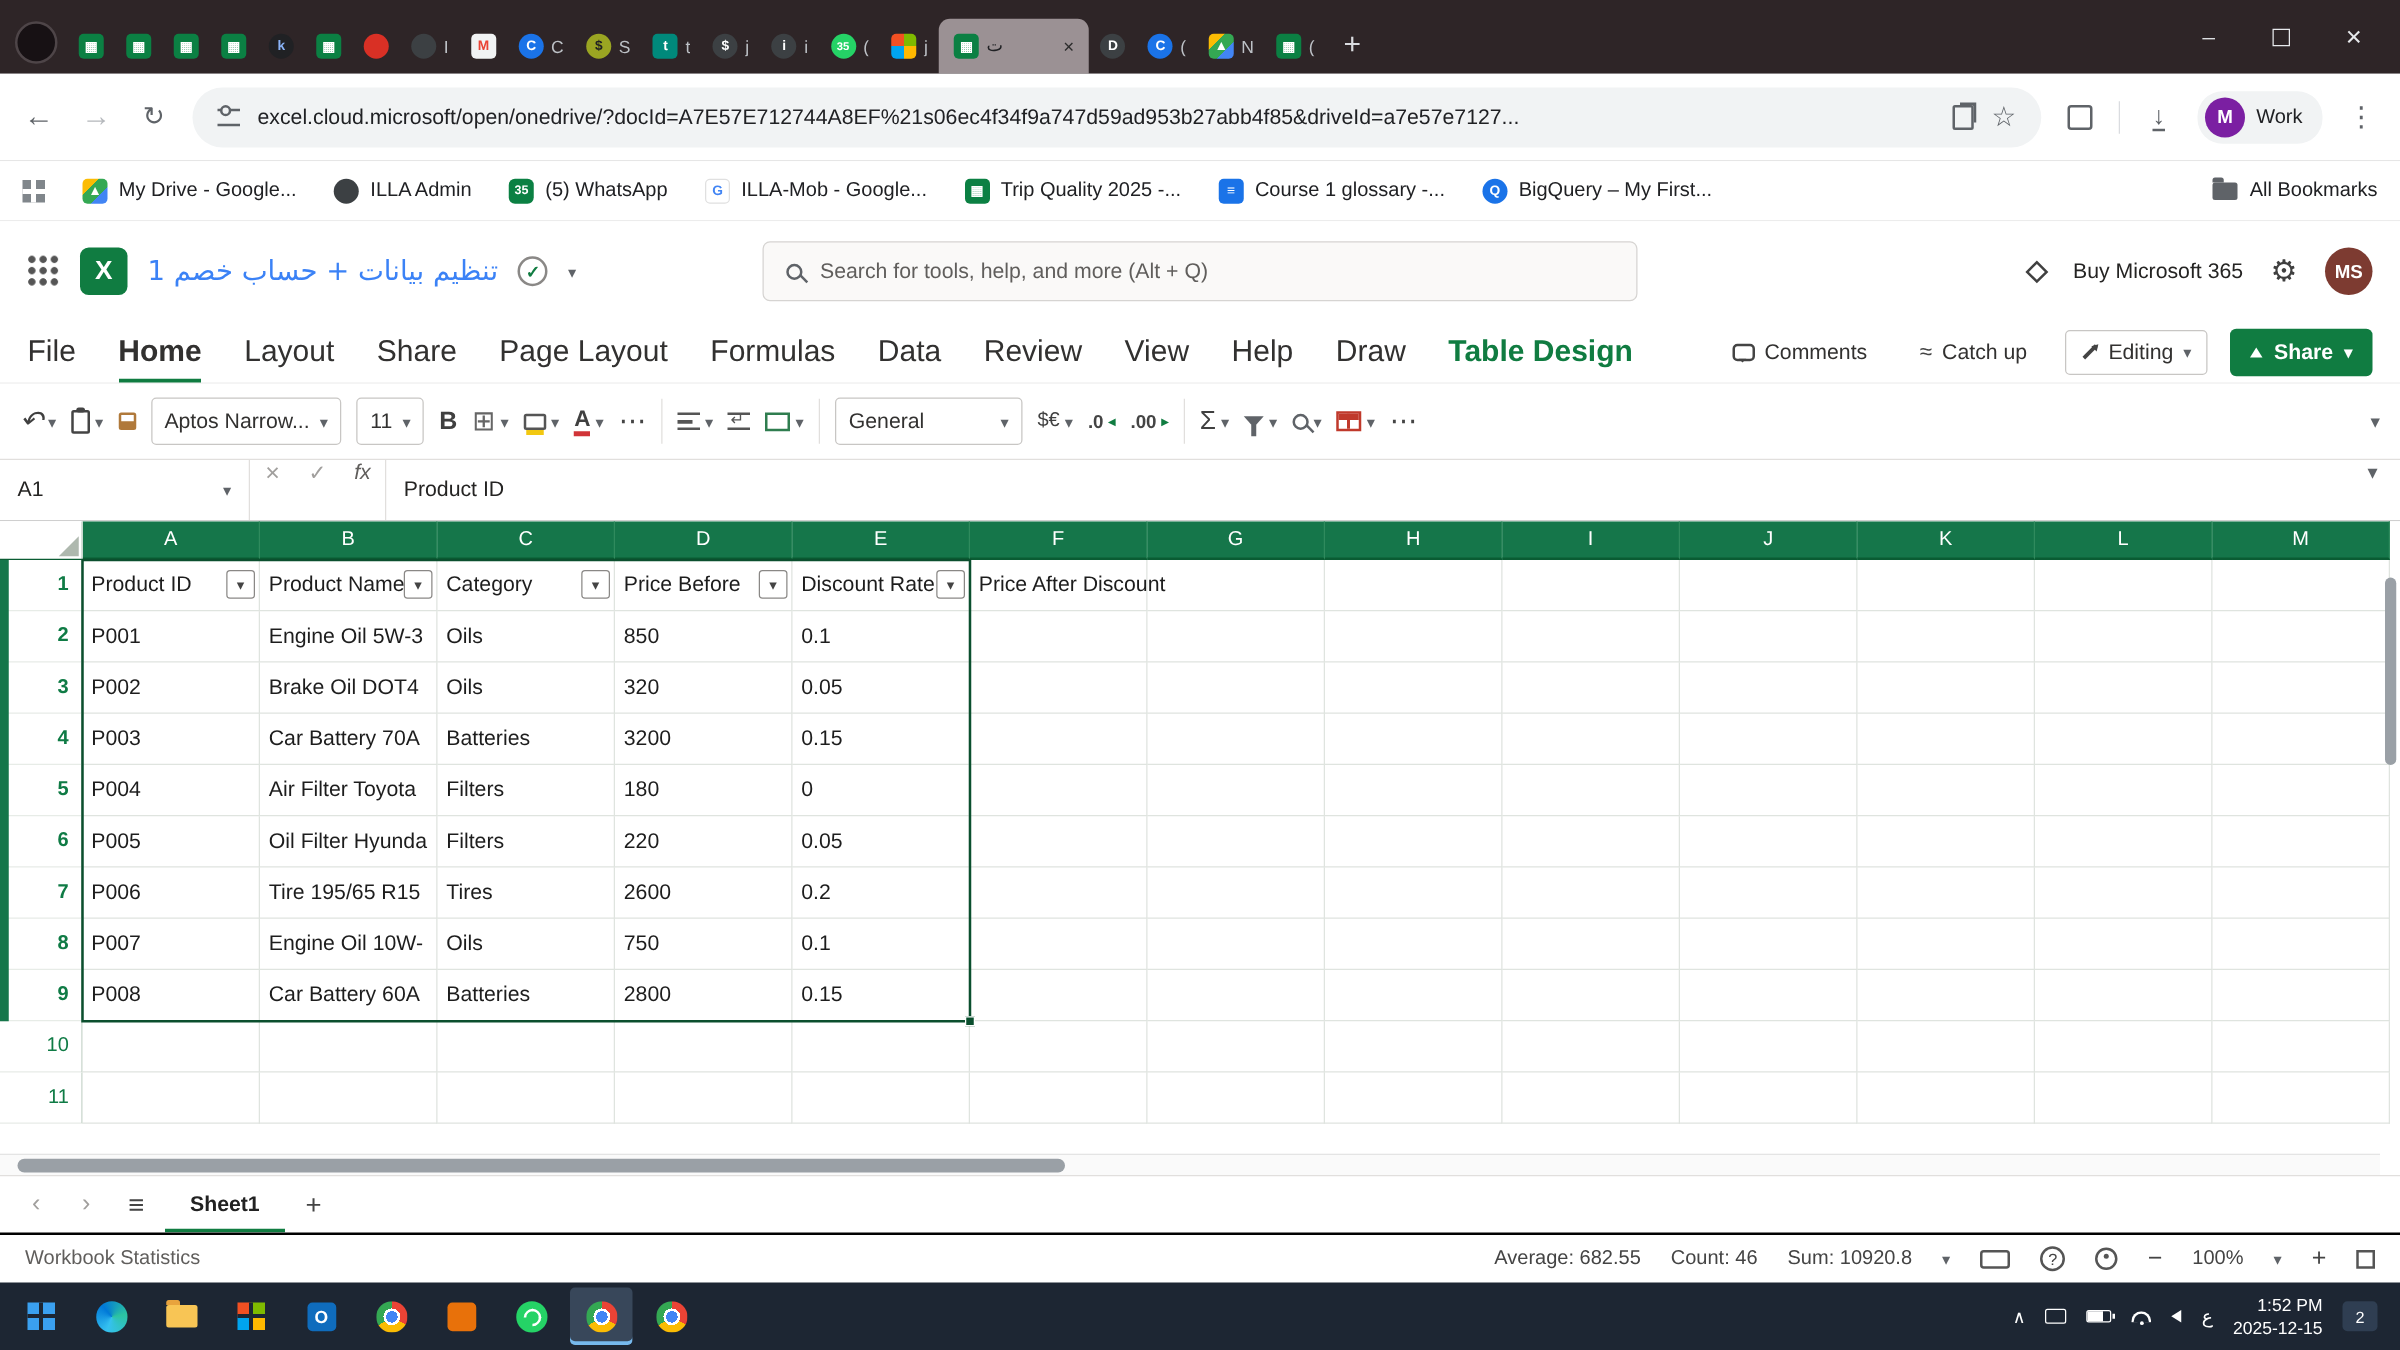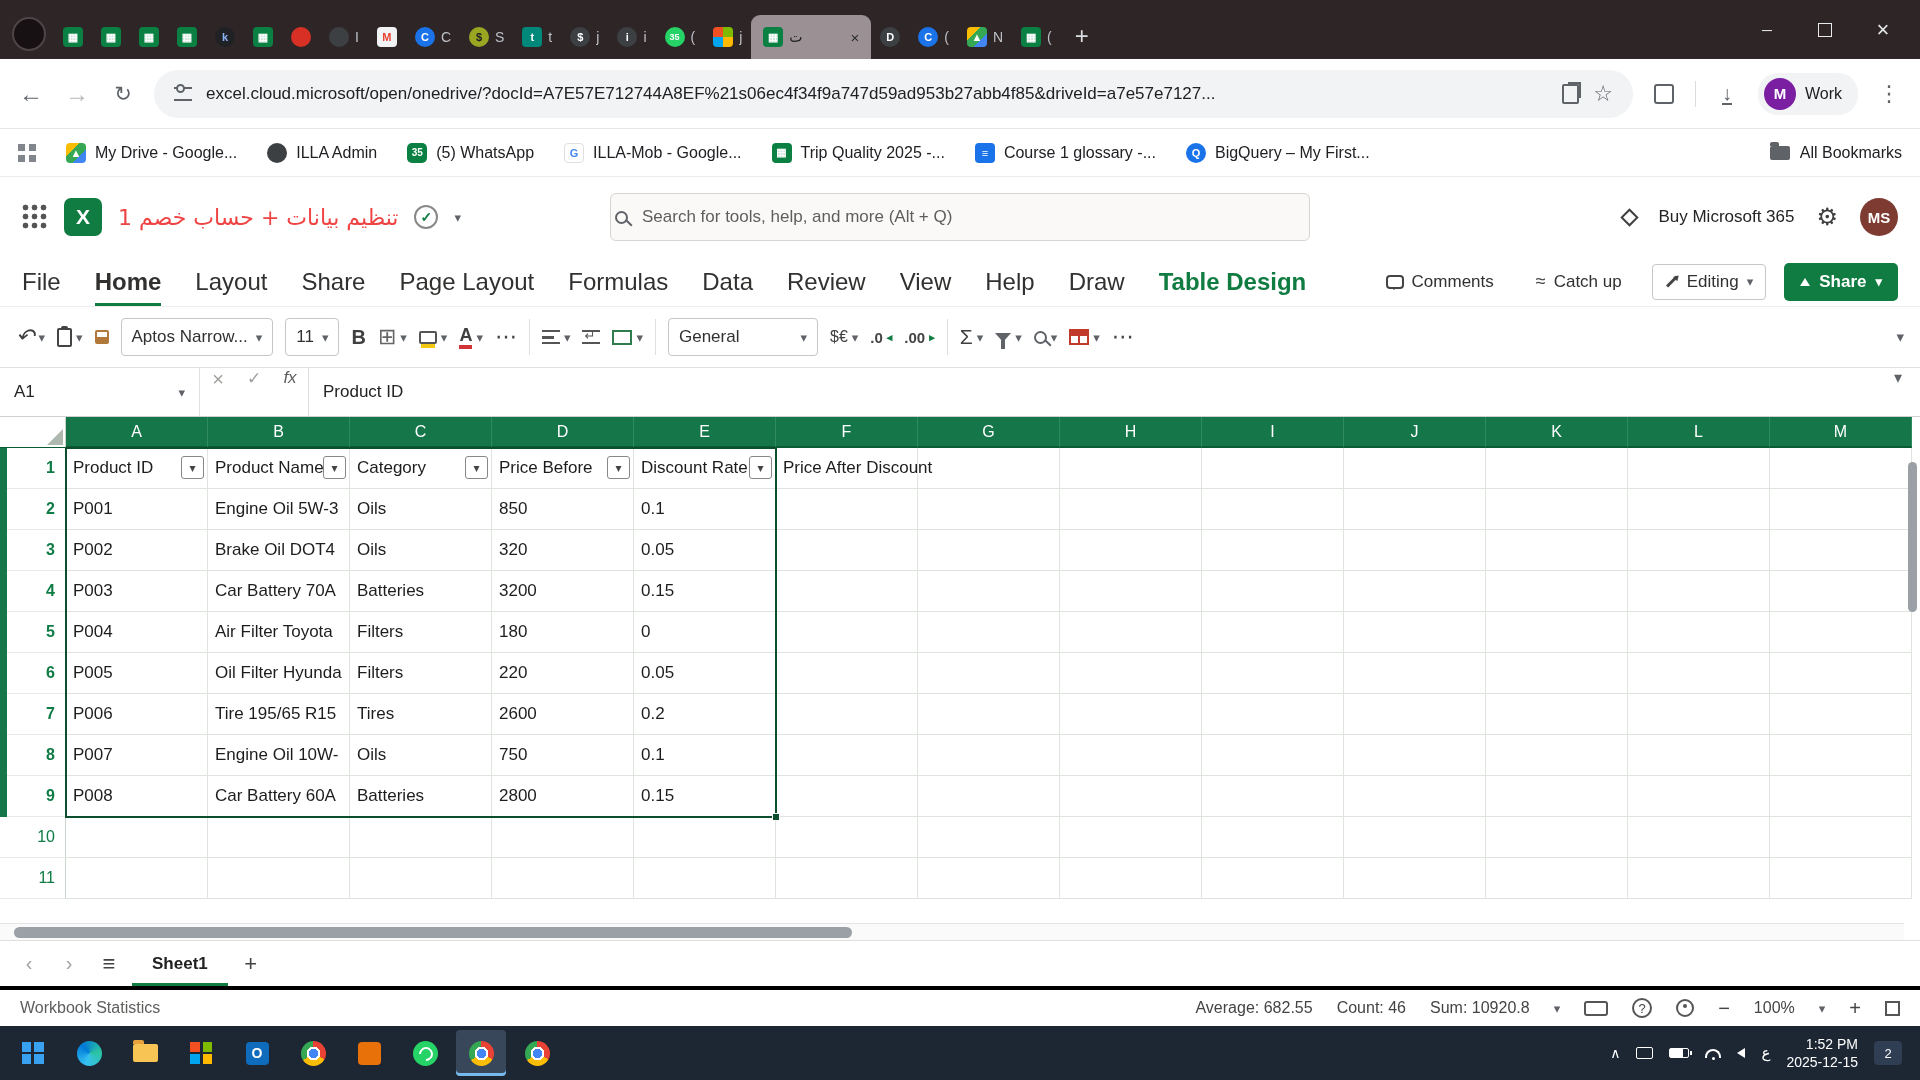--- a/index.html
+++ b/index.html
@@ -74,26 +74,26 @@
 .bi-bq{background:#1a73e8;border-radius:50%}
 .bm-right{margin-left:auto;display:flex;align-items:center;gap:10px}
 .folderic{width:20px;height:14px;background:#5f6368;border-radius:2px;position:relative;flex:none}
 .folderic:before{content:"";position:absolute;top:-4px;left:0;width:9px;height:4px;background:#5f6368;border-radius:2px 2px 0 0}
 
 
 .xlheader{position:absolute;top:177px;left:0;right:0;height:80px;background:#fff;display:flex;align-items:center;padding:0 22px;gap:16px}
 .waffle{width:26px;height:26px;flex:none;background:radial-gradient(circle,#555 2.6px,transparent 3.2px);background-size:9px 9px;background-position:-1px -1px}
 .xlicon{width:38px;height:38px;background:#107c41;border-radius:7px;color:#fff;font-weight:700;font-size:21px;display:flex;align-items:center;justify-content:center;flex:none}
 .xlicon:after{content:"X"}
-.fname{font-size:22px;color:#ef4444;white-space:nowrap}
+.fname{font-size:22px;color:#3b82f6;white-space:nowrap}
 .cloudok{width:24px;height:24px;border-radius:50%;border:2px solid #8a8886;color:#107c41;font-size:14px;display:flex;align-items:center;justify-content:center;font-weight:700;flex:none}
 .cloudok:after{content:"✓"}
 .dd:after{content:"▾";color:#5f6368;font-size:13px}
 .dd{display:inline-flex;align-items:center}
-.xlsearch{position:absolute;left:50%;transform:translateX(-50%);width:700px;height:48px;border:1px solid #d6d4d2;background:#faf9f8;border-radius:6px;display:flex;align-items:center;gap:14px;padding:0 4px}
+.xlsearch{position:absolute;left:50%;transform:translateX(-50%);width:700px;height:48px;border:1px solid #d6d4d2;background:#faf9f8;border-radius:6px;display:flex;align-items:center;gap:14px;padding:0 18px}
 .mag{width:13px;height:13px;border:2px solid #5f6368;border-radius:50%;position:relative;flex:none}
 .mag:after{content:"";position:absolute;width:8px;height:2px;background:#5f6368;transform:rotate(45deg);right:-7px;bottom:-2px}
 .phold{font-size:17px;color:#605e5c}
 .hright{margin-left:auto;display:flex;align-items:center;gap:22px}
 .diam{width:13px;height:13px;border:2px solid #404040;transform:rotate(45deg);flex:none}
 .buy{font-size:17px;color:#252423;white-space:nowrap}
 .gearic{font-size:24px;color:#404040}
 .gearic:after{content:"⚙"}
 .msavatar{width:38px;height:38px;border-radius:50%;background:#7d3b31;color:#fff;font-size:15px;font-weight:700;display:flex;align-items:center;justify-content:center}
 
@@ -181,21 +181,21 @@
 
 .sheetbar{position:absolute;top:940px;left:0;right:0;height:46px;background:#fff;border-top:1px solid #e1dfdd;display:flex;align-items:stretch;gap:6px;padding:0 12px}
 .sbic{display:flex;align-items:center;justify-content:center;width:34px;color:#a19f9d;font-size:20px}
 .sb-prev:after{content:"‹"}
 .sb-next:after{content:"›"}
 .sb-menu:after{content:"≡";color:#444;font-size:22px}
 .sheettab{display:flex;align-items:center;padding:0 20px;font-size:17px;font-weight:700;color:#222;box-shadow:inset 0 -3px 0 #107c41}
 .sb-add:after{content:"+";color:#444;font-size:22px}
 
 
-.statusbar{position:absolute;top:986px;left:0;right:0;height:40px;background:#fff;border-top:4px solid #000000;display:flex;align-items:center;padding:0 20px;font-size:16px;color:#605e5c}
+.statusbar{position:absolute;top:986px;left:0;right:0;height:40px;background:#fff;border-top:2px solid #000000;display:flex;align-items:center;padding:0 20px;font-size:16px;color:#605e5c}
 .stright{margin-left:auto;display:flex;align-items:center;gap:24px;color:#444}
 .kbic{width:24px;height:15px;border:2px solid #555;border-radius:3px}
 .helpic{width:20px;height:20px;border:2px solid #555;border-radius:50%;font-size:13px;display:flex;align-items:center;justify-content:center}
 .helpic:after{content:"?"}
 .a11yic{width:18px;height:18px;border:2px solid #555;border-radius:50%;position:relative}
 .a11yic:after{content:"";position:absolute;left:5px;top:3px;width:4px;height:4px;border-radius:50%;background:#555}
 .zoomout:after{content:"−";font-size:20px}
 .zoomin:after{content:"+";font-size:20px}
 .fsic{width:15px;height:15px;border:2px solid #555}
 

